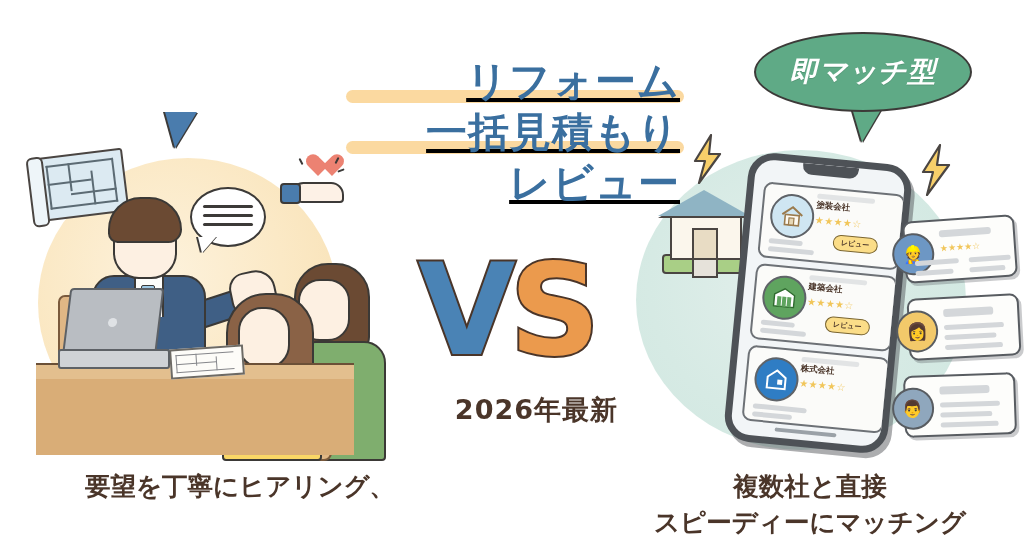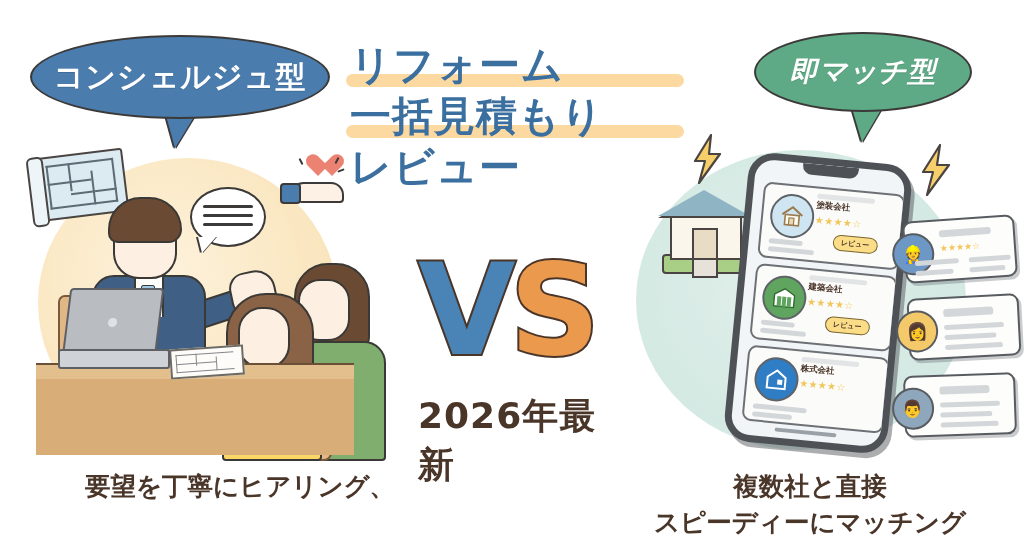--- a/index.html
+++ b/index.html
@@ -21,33 +21,33 @@
   .bubble-left span{font-size:30px;}
   .bubble-right{left:754px;top:32px;width:218px;height:80px;background:#5faa86;}
   .bubble-right span{font-size:28px;font-style:italic;}
   .tail{position:absolute;width:0;height:0;}
   .tail-l{left:165px;top:112px;border-left:10px solid transparent;border-right:22px solid transparent;
     border-top:36px solid #4a7cad;filter:drop-shadow(1.5px 1px 0 #3c3a38) drop-shadow(-1.5px 0 0 #3c3a38);}
   .tail-r{left:852px;top:108px;border-left:10px solid transparent;border-right:20px solid transparent;
     border-top:34px solid #5faa86;filter:drop-shadow(1.5px 1px 0 #3c3a38) drop-shadow(-1.5px 0 0 #3c3a38);}
 
   
-  .title-wrap{position:absolute;left:350px;top:40px;width:330px;text-align:left;}
+  .title-wrap{position:absolute;left:350px;top:56px;width:330px;text-align:right;text-decoration:underline;}
   .tline{position:relative;display:block;font-size:41px;font-weight:700;color:#3a6f9f;
     letter-spacing:1px;line-height:1.24;white-space:nowrap;}
   .tline .hl{position:absolute;left:-4px;right:-4px;bottom:4px;height:13px;background:#fbd9a0;
     border-radius:7px;z-index:0;}
   .tline em{position:relative;z-index:1;font-style:normal;}
 
   
   .vs{position:absolute;left:418px;top:248px;width:200px;text-align:left;line-height:1;}
   .vs .v,.vs .s{font-size:126px;font-weight:700;font-family:"DejaVu Sans","Liberation Sans",sans-serif;}
   .vs .v{color:#4a83b5;-webkit-text-stroke:4px #4a3529;paint-order:stroke fill;}
   .vs .s{color:#eb9a4d;-webkit-text-stroke:4px #4a3529;paint-order:stroke fill;margin-left:-6px;}
-  .year{position:absolute;left:418px;top:392px;width:200px;text-align:left;font-size:36px;
+  .year{position:absolute;left:418px;top:392px;width:200px;text-align:right;font-size:27px;
     font-weight:700;color:#4a3529;letter-spacing:1px;}
 
   
   .cap{position:absolute;text-align:center;color:#4a3529;font-weight:700;font-size:25.5px;line-height:1.42;}
   .cap-left{left:40px;top:468px;width:400px;}
   .cap-right{left:610px;top:468px;width:400px;}
 
   
   .illus-l{position:absolute;left:30px;top:145px;width:330px;height:310px;}
   .blueprint{position:absolute;left:4px;top:8px;width:88px;height:60px;background:#dceaf2;
@@ -333,23 +333,20 @@
     <div class="scard" style="left:268px;top:244px;transform:rotate(-2deg)">
       <div class="sav" style="background:#8fa7bd">👨</div>
       <div class="sbar" style="left:34px;top:10px;width:50px;height:8px"></div>
       <div class="sbar" style="left:34px;top:26px;width:60px"></div>
       <div class="sbar" style="left:34px;top:36px;width:52px"></div>
       <div class="sbar" style="left:34px;top:46px;width:58px"></div>
     </div>
   </div>
 
   <div class="tail tail-l"></div>
-  <div class="bubble bubble-left">
-    <span>コンシェルジュ型</span>
-  </div>
 
   <div class="tail tail-r"></div>
   <div class="bubble bubble-right">
     <span>即マッチ型</span>
   </div>
 
   <div class="title-wrap">
     <span class="tline">
       <span class="hl"></span><em>リフォーム</em>
     </span>

